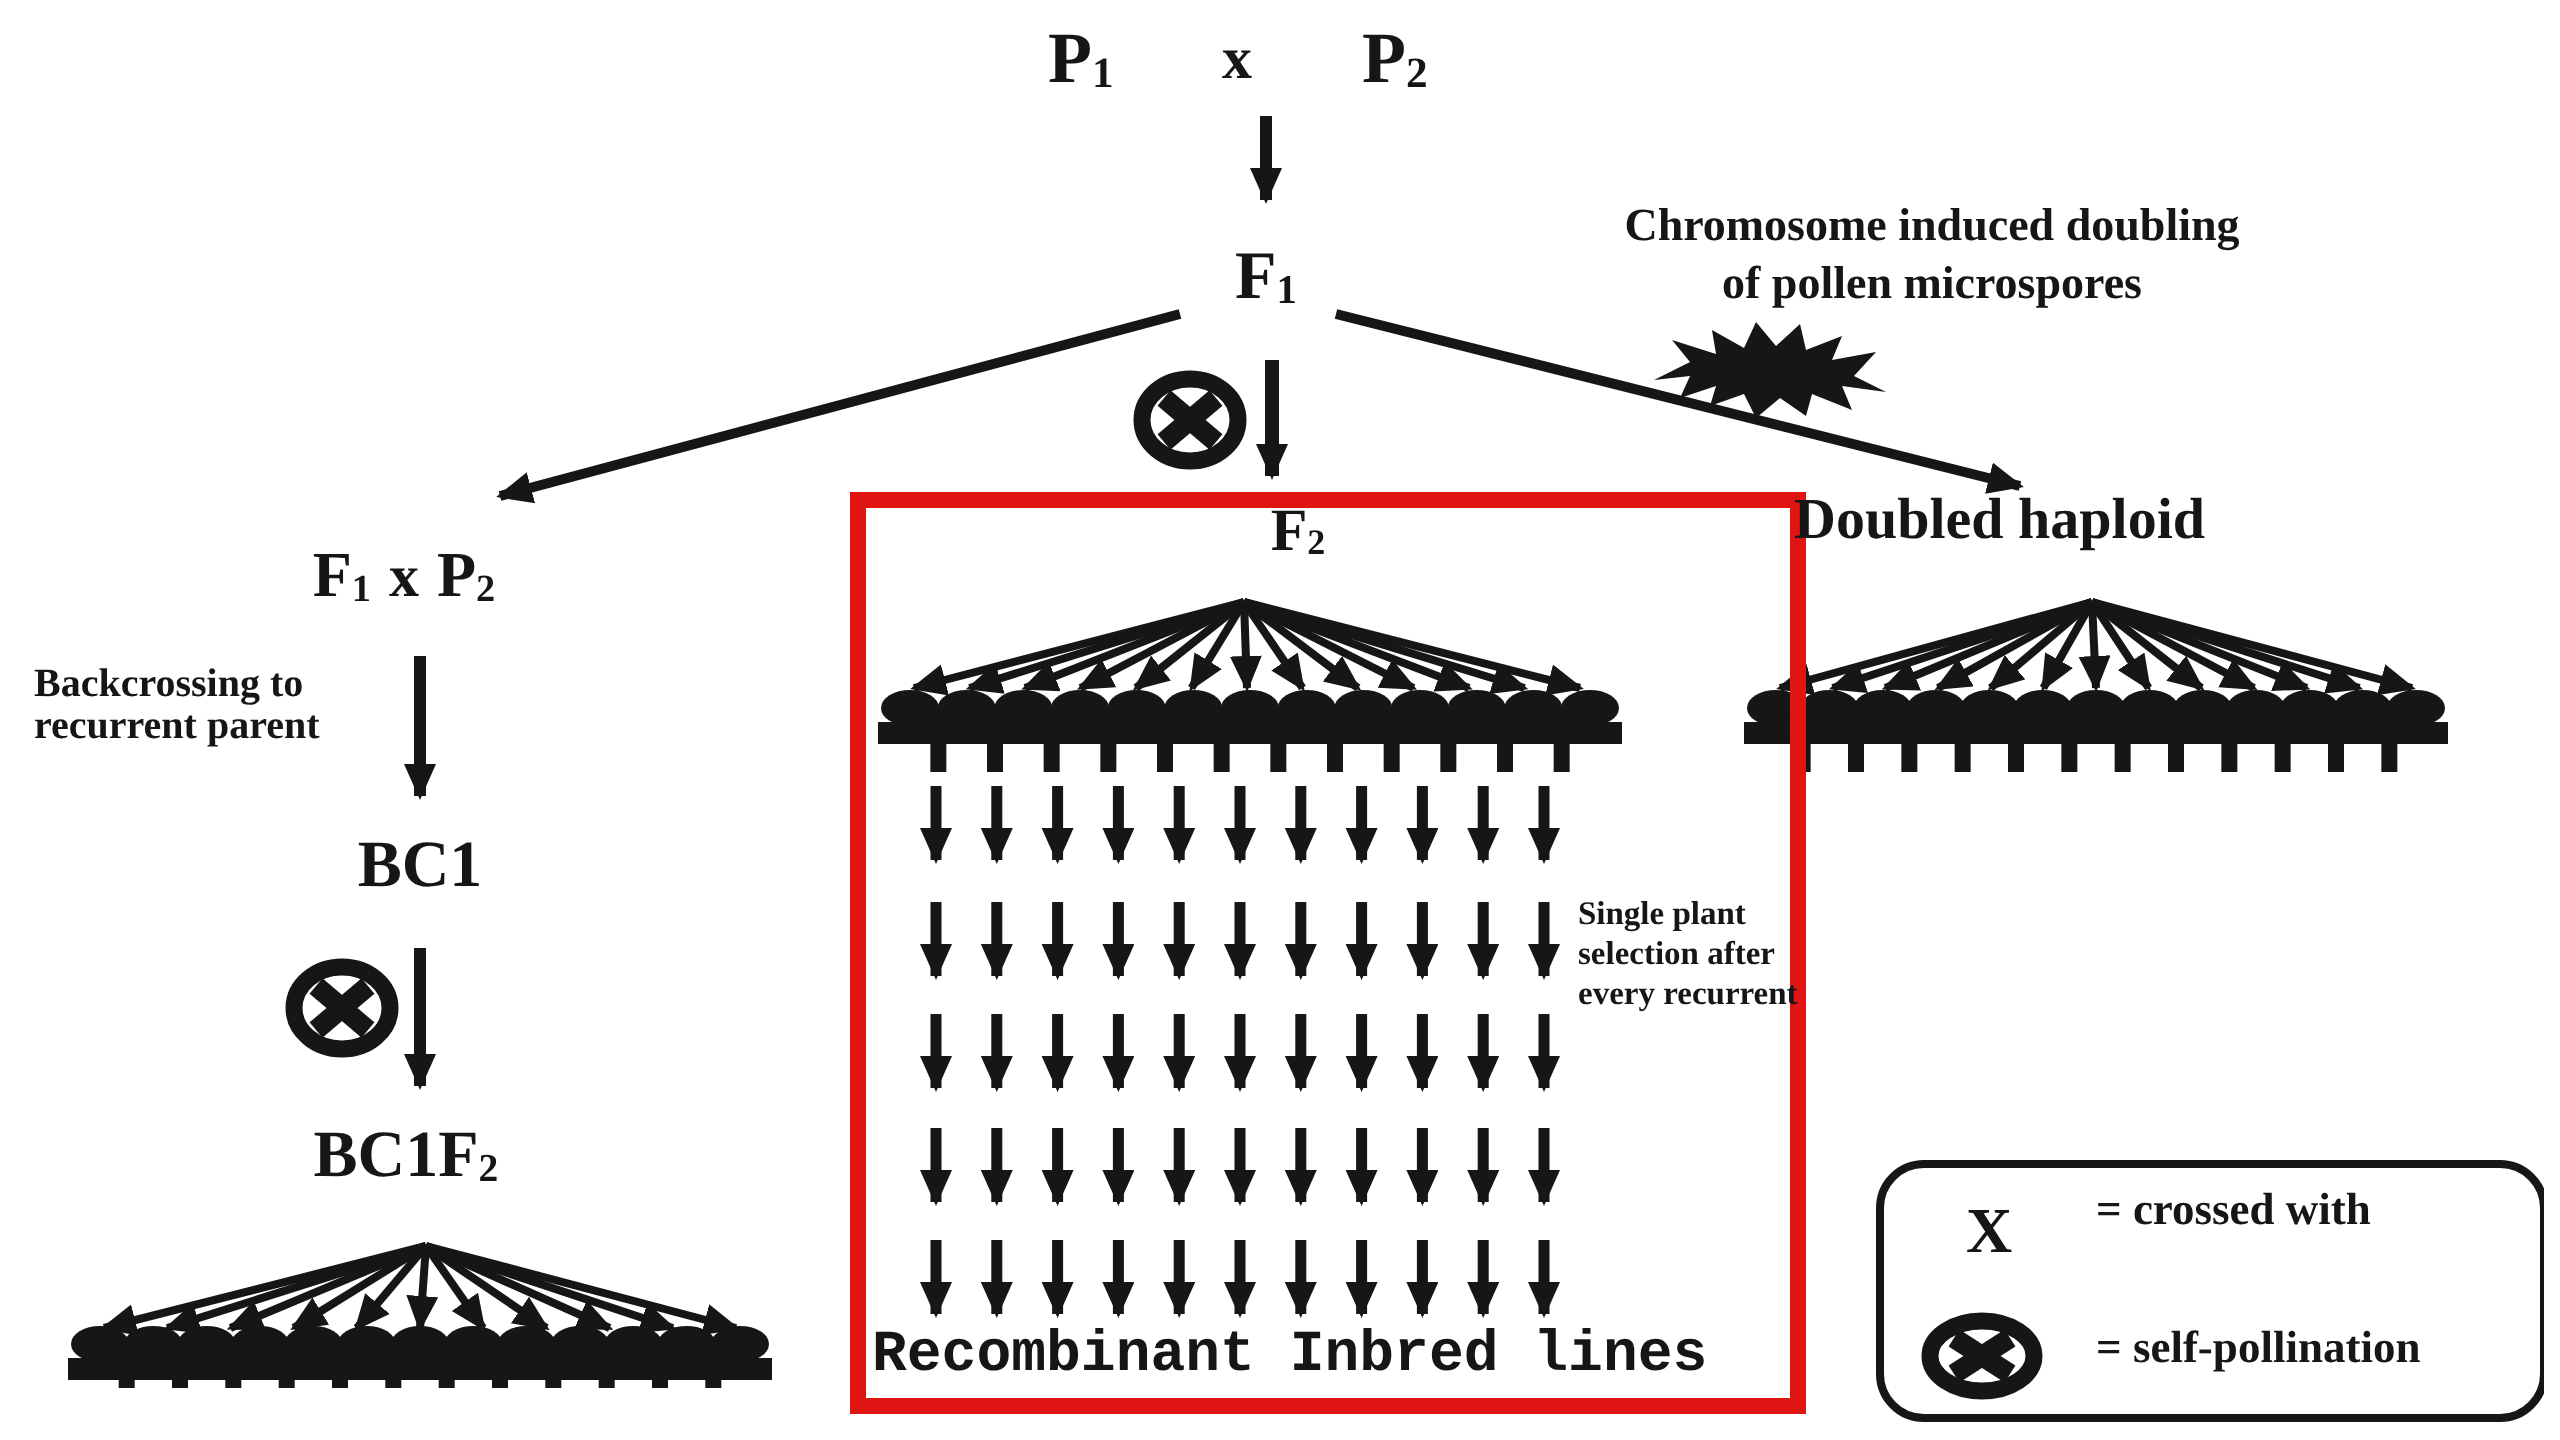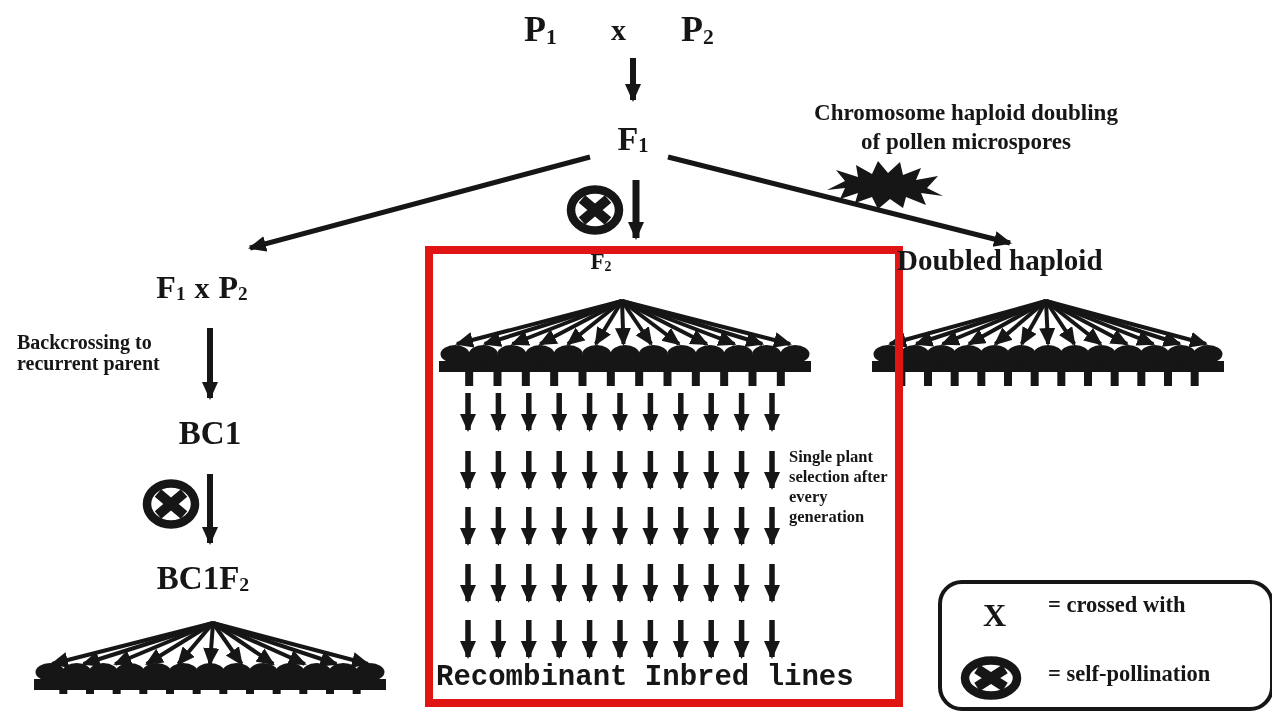--- a/index.html
+++ b/index.html
@@ -290,30 +290,30 @@
       </g>
     </g>
   </svg>
 
   <div class="label" style="left:524px;top:8px;font-size:36px;"><span>P</span><span class="sb">1</span></div>
   <div class="label" style="left:611px;top:13px;font-size:30px;">x</div>
   <div class="label" style="left:681px;top:8px;font-size:36px;"><span>P</span><span class="sb">2</span></div>
 
   <div class="label center" style="left:602px;top:120px;width:62px;font-size:34px;"><span>F</span><span class="sb">1</span></div>
 
-  <div class="label center" style="left:770px;top:100px;width:392px;font-size:23px;">Chromosome haploid doubling</div>
+  <div class="label center" style="left:770px;top:100px;width:392px;font-size:23px;">Chromosome induced doubling</div>
   <div class="label center" style="left:770px;top:129px;width:392px;font-size:23px;">of pollen microspores</div>
 
   <div class="label center" style="left:128px;top:269px;width:148px;font-size:32px;"><span>F</span><span class="sb">1</span><span class="op">x</span><span>P</span><span class="sb">2</span></div>
   <div class="label wrap" style="left:17px;top:332px;width:152px;font-size:20px;line-height:21px;">Backcrossing to recurrent parent</div>
   <div class="label center" style="left:155px;top:415px;width:110px;font-size:33px;text-align:center;">BC1</div>
   <div class="label center" style="left:128px;top:560px;width:150px;font-size:33px;"><span>BC1F</span><span class="sb">2</span></div>
 
-  <div class="label center" style="left:568px;top:249px;width:66px;font-size:23px;"><span>F</span><span class="sb">2</span></div>
-  <div class="label wrap" style="left:789px;top:447px;width:110px;font-size:16.5px;line-height:20px;">Single plant selection after every generation</div>
+  <div class="label center" style="left:616px;top:249px;width:66px;font-size:30px;"><span>F</span><span class="sb">2</span></div>
+  <div class="label wrap" style="left:789px;top:447px;width:110px;font-size:16.5px;line-height:20px;">Single plant selection after every recurrent</div>
   <div class="label" style="left:436px;top:661px;font-size:29px;font-family:Liberation Mono, monospace;">Recombinant Inbred lines</div>
 
   <div class="label" style="left:897px;top:244px;font-size:29px;">Doubled haploid</div>
 
   <div class="label" style="left:983px;top:597px;font-size:32px;">X</div>
   <div class="label" style="left:1048px;top:592px;font-size:22.5px;">= crossed with</div>
   <div class="label" style="left:1048px;top:661px;font-size:22.5px;">= self-pollination</div>
 
 </div>
 

